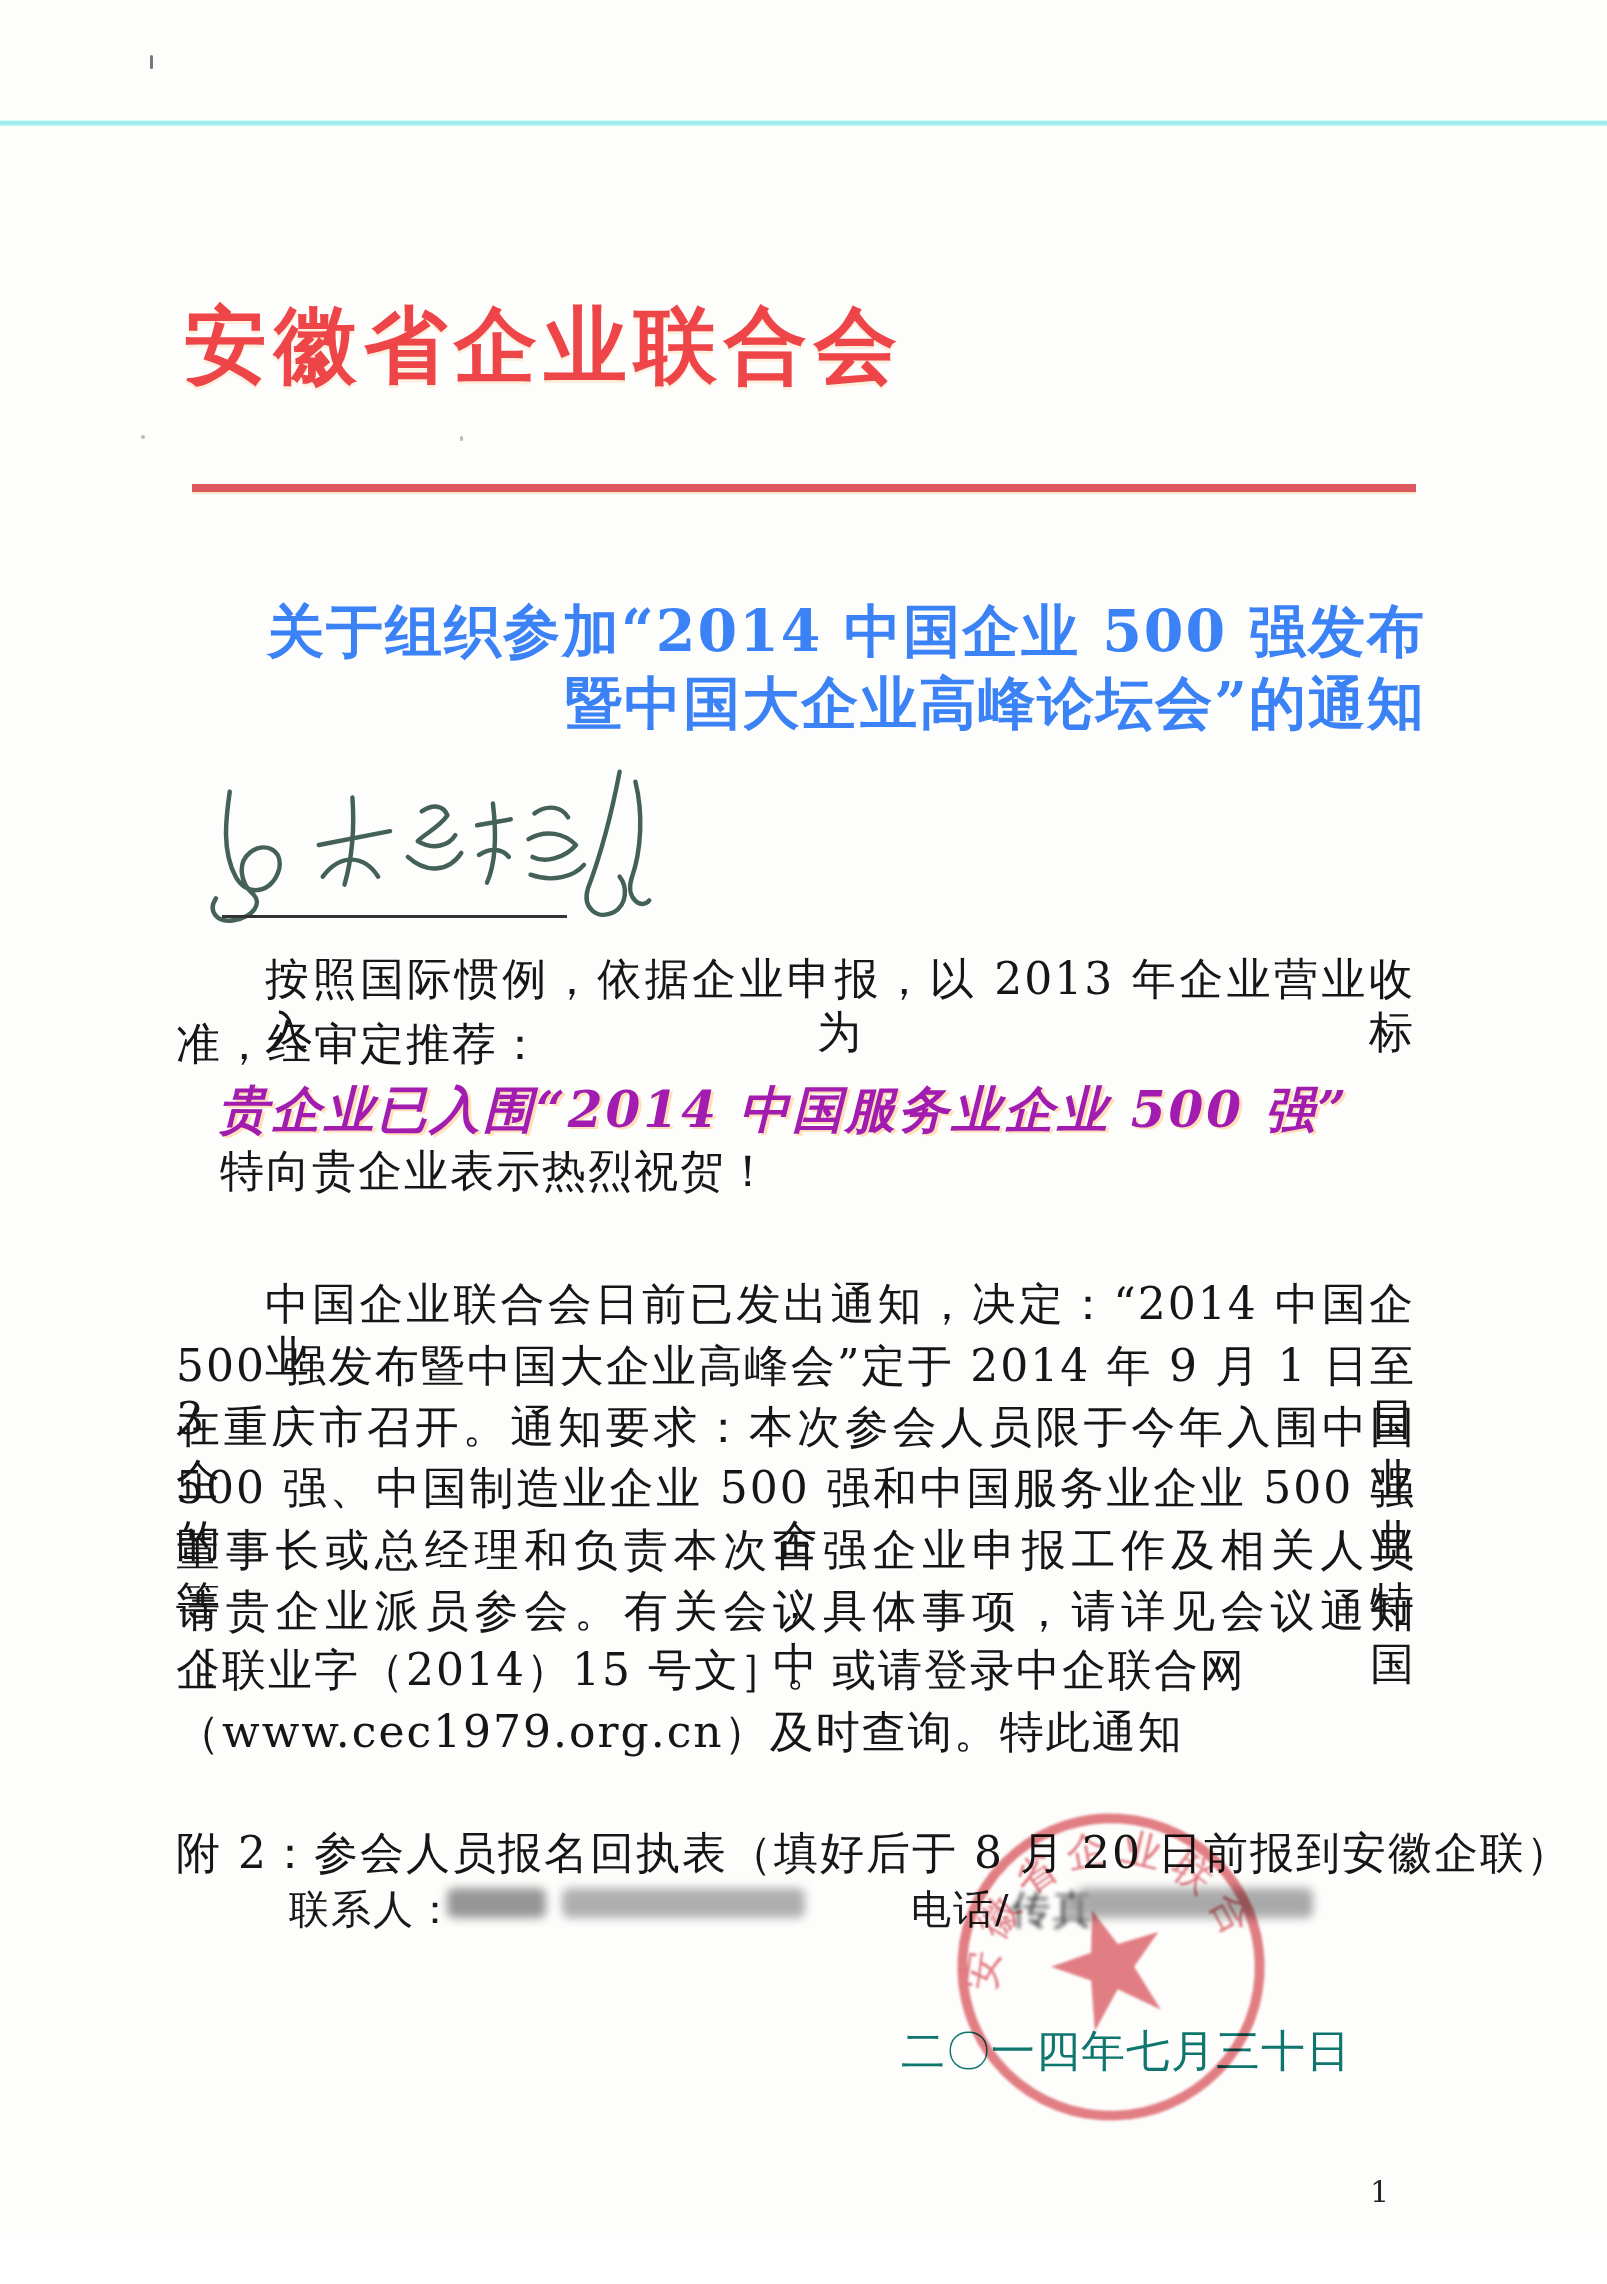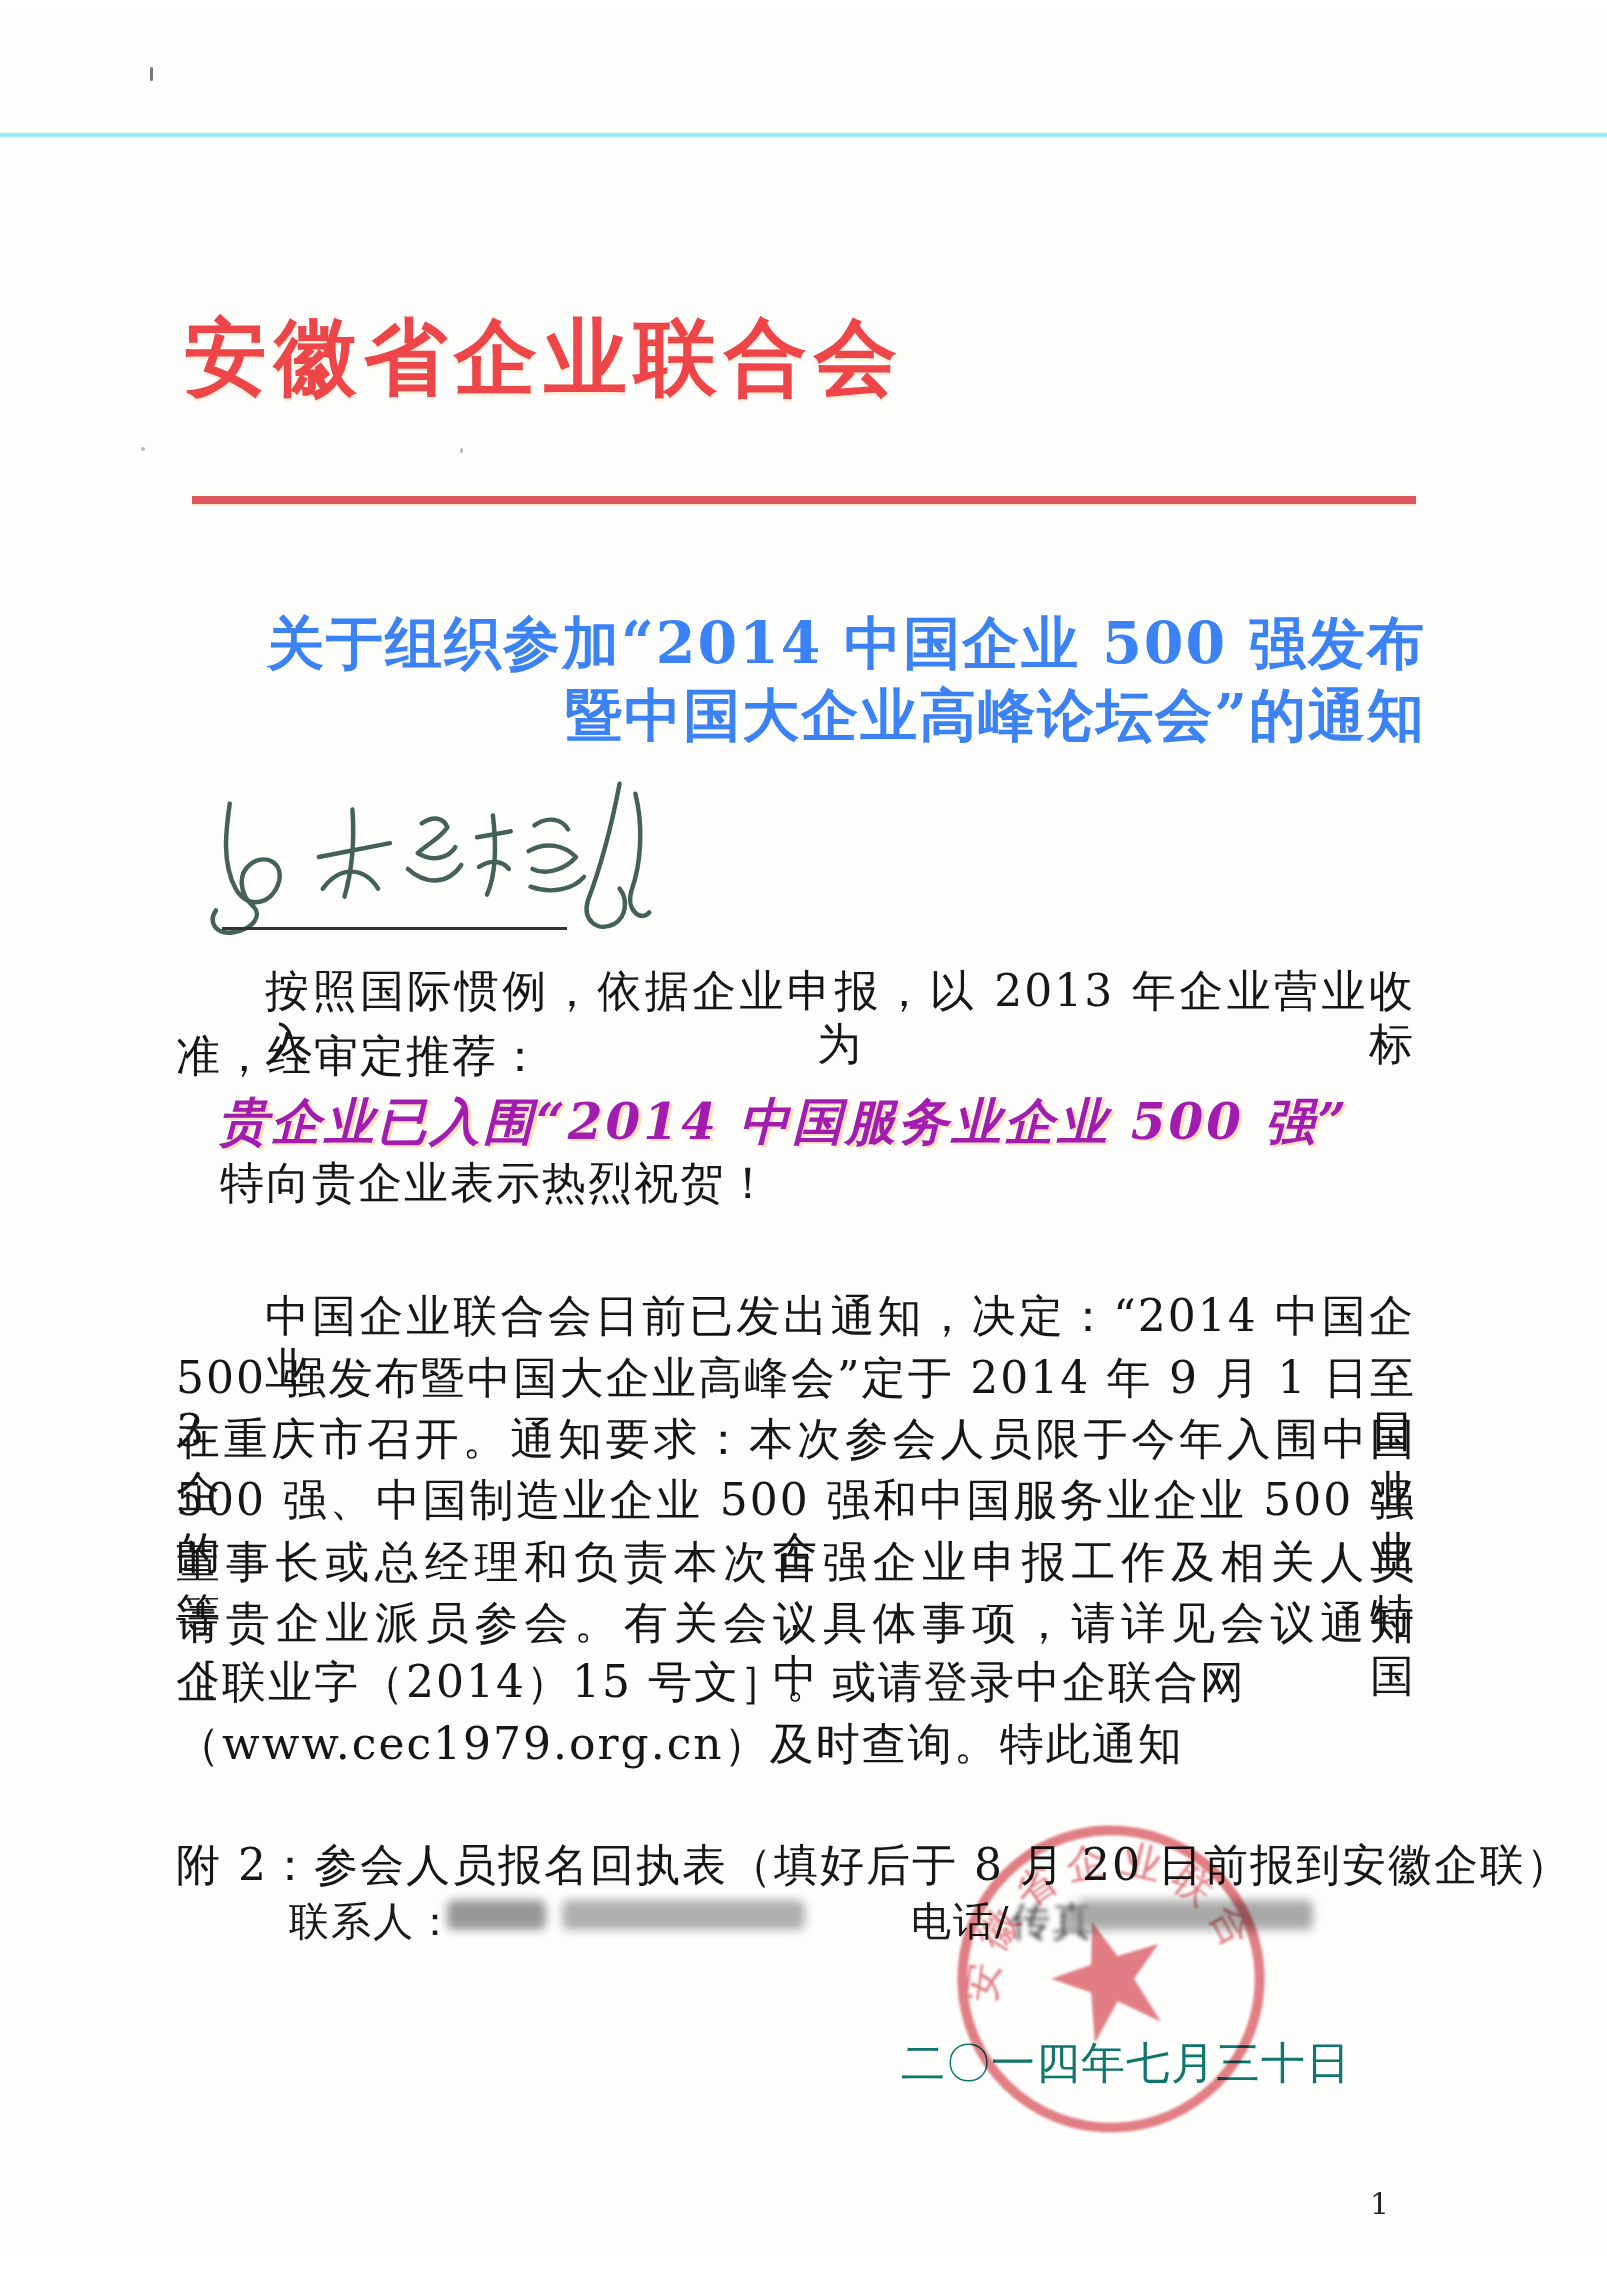--- a/index.html
+++ b/index.html
@@ -1,17 +1,17 @@
 <!DOCTYPE html>
 <html><head>
 <meta charset="utf-8">
 <style>
   html,body{margin:0;padding:0;background:#ffffff;}
   #page{
-    position:relative;width:1608px;height:2239px;margin:12px auto;
+    position:relative;width:1608px;height:2239px;margin:0 auto;
     background:#fdfdfc;overflow:hidden;
     font-family:"DejaVu Serif","Liberation Serif",serif;color:#151515;
   }
   .scan-band{position:absolute;left:0;top:120px;width:100%;height:6px;
     background:linear-gradient(#e6fbfb,#8ee9ec 45%,#c9f4f4);filter:blur(0.6px);}
   .speck{position:absolute;background:#777;border-radius:2px;}
   .org-name{position:absolute;left:184px;top:291px;font-size:83px;font-weight:700;
     letter-spacing:7px;color:#ee4549;white-space:nowrap;
     text-shadow:0 3px 0 rgba(255,205,140,.28);}
   .red-rule{position:absolute;left:192px;top:484px;width:1224px;height:8px;

